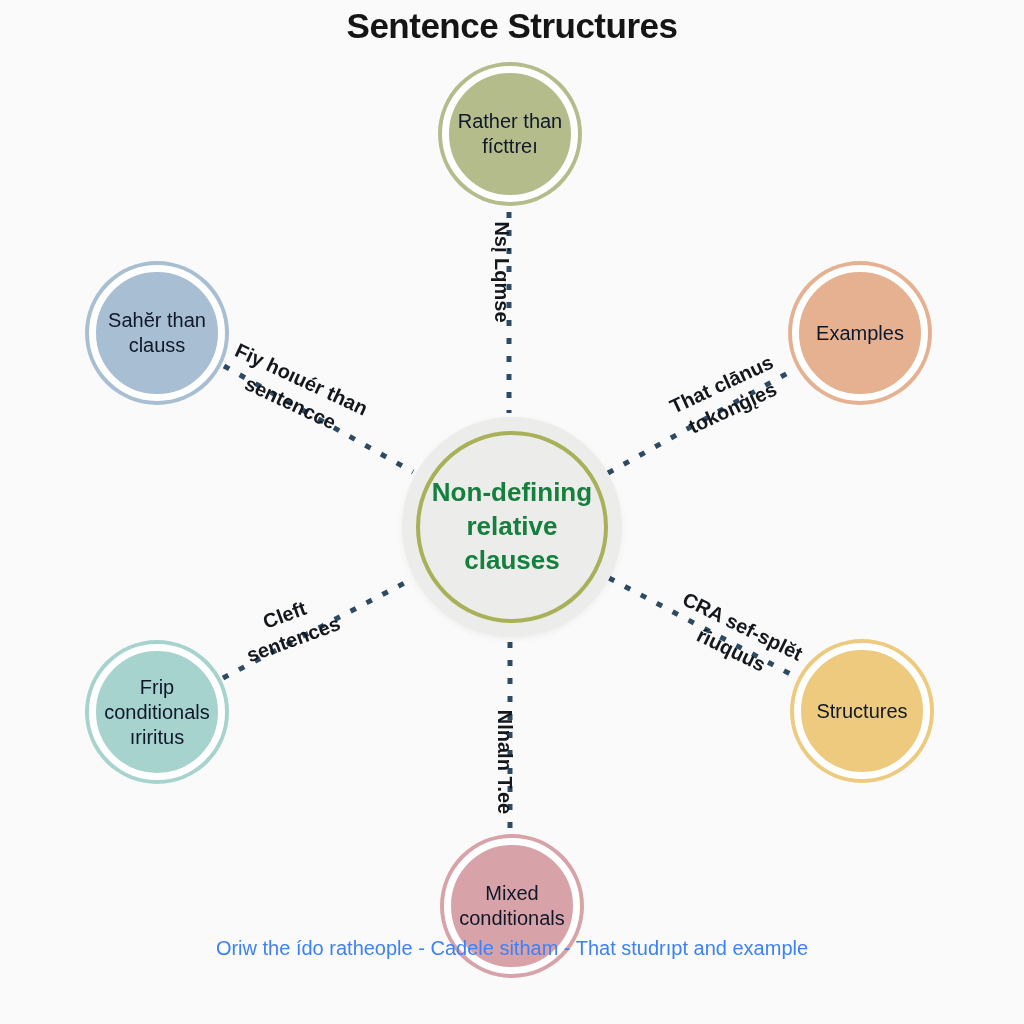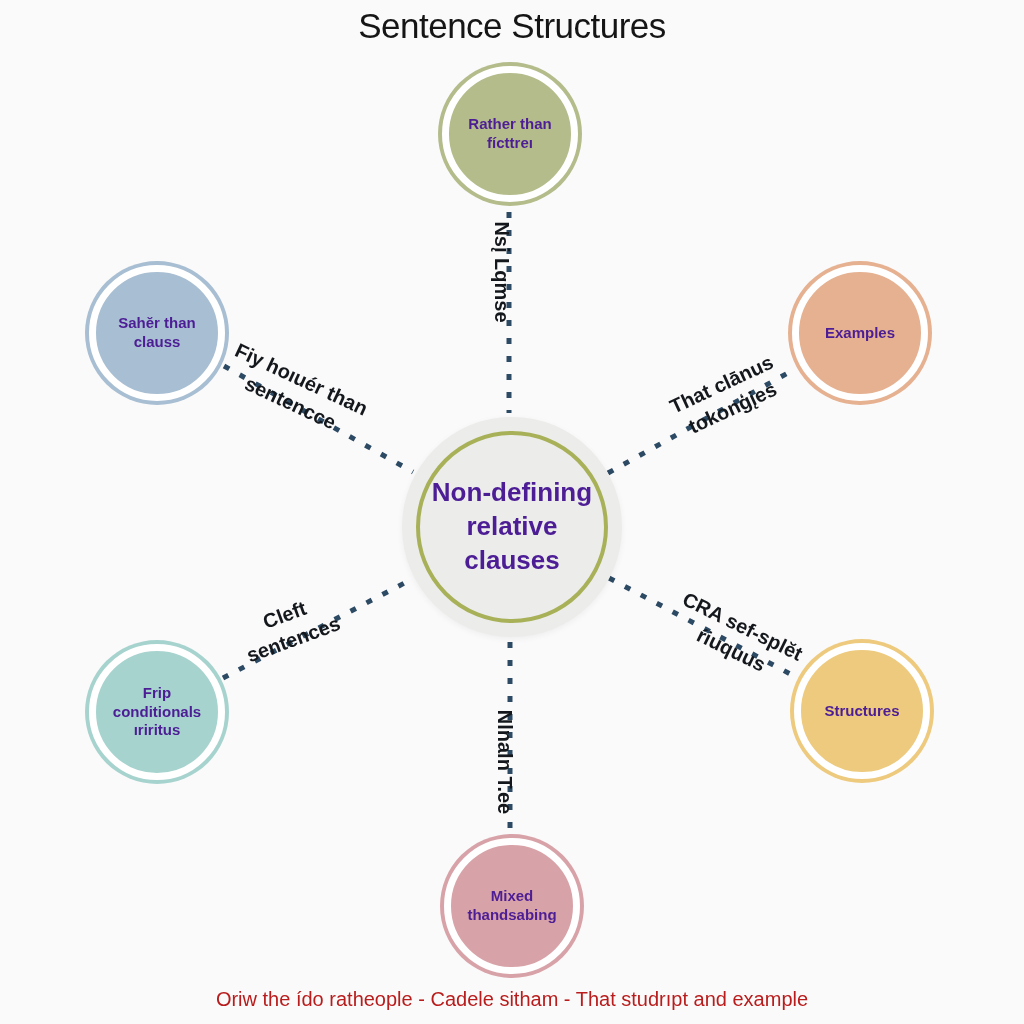--- a/index.html
+++ b/index.html
@@ -7,73 +7,73 @@
     width: 1024px; height: 1024px;
     background: #fbfafa;
     font-family: "Liberation Sans", sans-serif;
     overflow: hidden;
   }
   .stage { position: relative; width: 1024px; height: 1024px; }
 
   .title {
     position: absolute; top: 6px; left: 0; width: 100%;
     margin: 0; text-align: center;
-    font-size: 35px; font-weight: 400; letter-spacing: -0.5px;
+    font-size: 35px; font-weight: 700; letter-spacing: -0.5px;
     color: #151515;
   }
 
   svg.connectors { position: absolute; left: 0; top: 0; width: 1024px; height: 1024px; }
   .connector { stroke-width: 5; stroke-dasharray: 6 12; fill: none; }
 
   
   .sat {
     position: absolute; width: 136px; height: 136px;
     border-radius: 50%; border: 7px solid #ffffff; box-sizing: border-box;
     display: flex; align-items: center; justify-content: center; text-align: center;
   }
   .sat .lbl {
-    font-size: 15px; font-weight: 700; color: #4c1d95;
+    font-size: 20px; font-weight: 400; color: #0f172a;
     line-height: 1.25; white-space: pre-line; padding: 0 6px;
   }
   .sat-top        { left: 442px; top: 66px;  }
   .sat-upperleft  { left: 89px;  top: 265px; }
   .sat-upperright { left: 792px; top: 265px; }
   .sat-lowerleft  { left: 89px;  top: 644px; }
   .sat-lowerright { left: 794px; top: 643px; }
   .sat-bottom     { left: 444px; top: 838px; }
 
   .center-node {
     position: absolute; left: 402px; top: 417px; width: 220px; height: 220px;
     border-radius: 50%; background: #ececeb;
     display: flex; align-items: center; justify-content: center; text-align: center;
     box-shadow: 0 2px 6px rgba(0,0,0,0.05);
   }
   .center-ring {
     position: absolute; inset: 14px; border: 4px solid #a8b158; border-radius: 50%;
   }
   .center-label {
-    position: relative; font-size: 26px; font-weight: 700; color: #4c1d95;
+    position: relative; font-size: 26px; font-weight: 700; color: #15803d;
     line-height: 1.3; white-space: pre-line;
   }
 
   .edge-label {
     position: absolute; font-size: 20px; font-weight: 700; color: #14181c;
     text-align: center; line-height: 1.3; white-space: pre-line;
     transform-origin: center;
   }
   .el-top        { left: 502px; top: 272px; transform: translate(-50%,-50%) rotate(90deg); }
   .el-upperleft  { left: 296px; top: 391px; transform: translate(-50%,-50%) rotate(25deg); }
   .el-upperright { left: 727px; top: 396px; transform: translate(-50%,-50%) rotate(-25deg); }
   .el-lowerleft  { left: 289px; top: 627px; transform: translate(-50%,-50%) rotate(-20deg); }
   .el-lowerright { left: 737px; top: 638px; transform: translate(-50%,-50%) rotate(26deg); }
   .el-bottom     { left: 505px; top: 762px; transform: translate(-50%,-50%) rotate(90deg); }
 
   .caption {
-    position: absolute; top: 988px; left: 0; width: 100%;
-    text-align: center; font-size: 20px; font-weight: 500; color: #b91c1c;
+    position: absolute; top: 937px; left: 0; width: 100%;
+    text-align: center; font-size: 20px; font-weight: 500; color: #3b82f6;
   }
 </style>
 </head>
 <body style="background: rgb(251, 250, 250);">
 
 <div class="stage">
 
   <h1 class="title">Sentence Structures</h1>
 
   <svg class="connectors" viewBox="0 0 1024 1024">
@@ -106,21 +106,21 @@
   <div class="sat sat-lowerleft" style="background: rgb(167, 211, 207); box-shadow: rgb(167, 211, 207) 0px 0px 0px 4px;">
     <span class="lbl">Frip
 conditionals
 ıriritus</span>
   </div>
   <div class="sat sat-lowerright" style="background: rgb(237, 202, 125); box-shadow: rgb(237, 202, 125) 0px 0px 0px 4px;">
     <span class="lbl">Structures</span>
   </div>
   <div class="sat sat-bottom" style="background: rgb(216, 163, 168); box-shadow: rgb(216, 163, 168) 0px 0px 0px 4px;">
     <span class="lbl">Mixed
-thandsabing</span>
+conditionals</span>
   </div>
 
   <div class="edge-label el-top">Nsį Lqmse</div>
   <div class="edge-label el-upperleft">Fiy hoıuér than
 sentencce</div>
   <div class="edge-label el-upperright">That clānus
 tokonģįes</div>
   <div class="edge-label el-lowerleft">Cleft
 sentences</div>
   <div class="edge-label el-lowerright">CRA sef-splĕt

